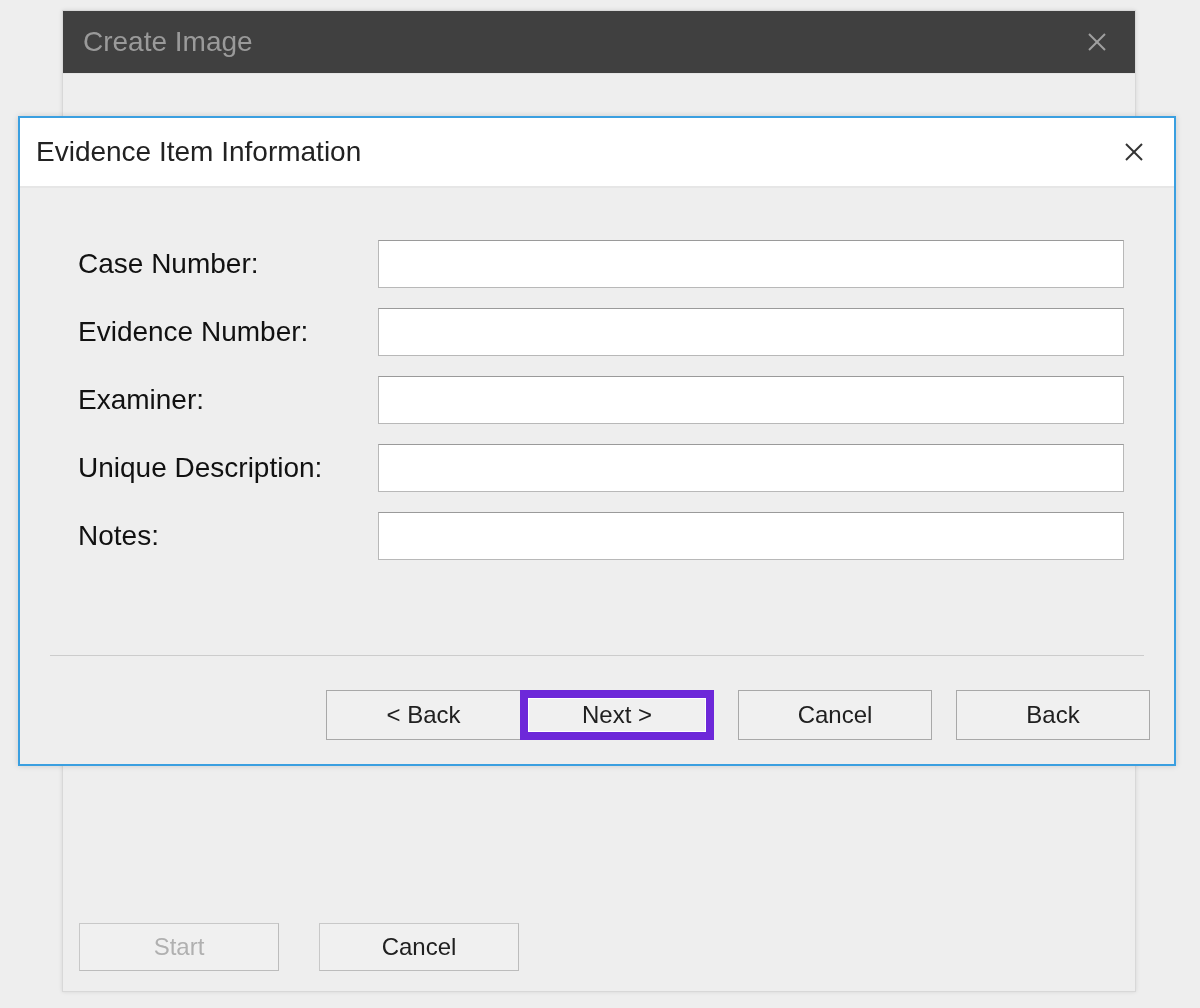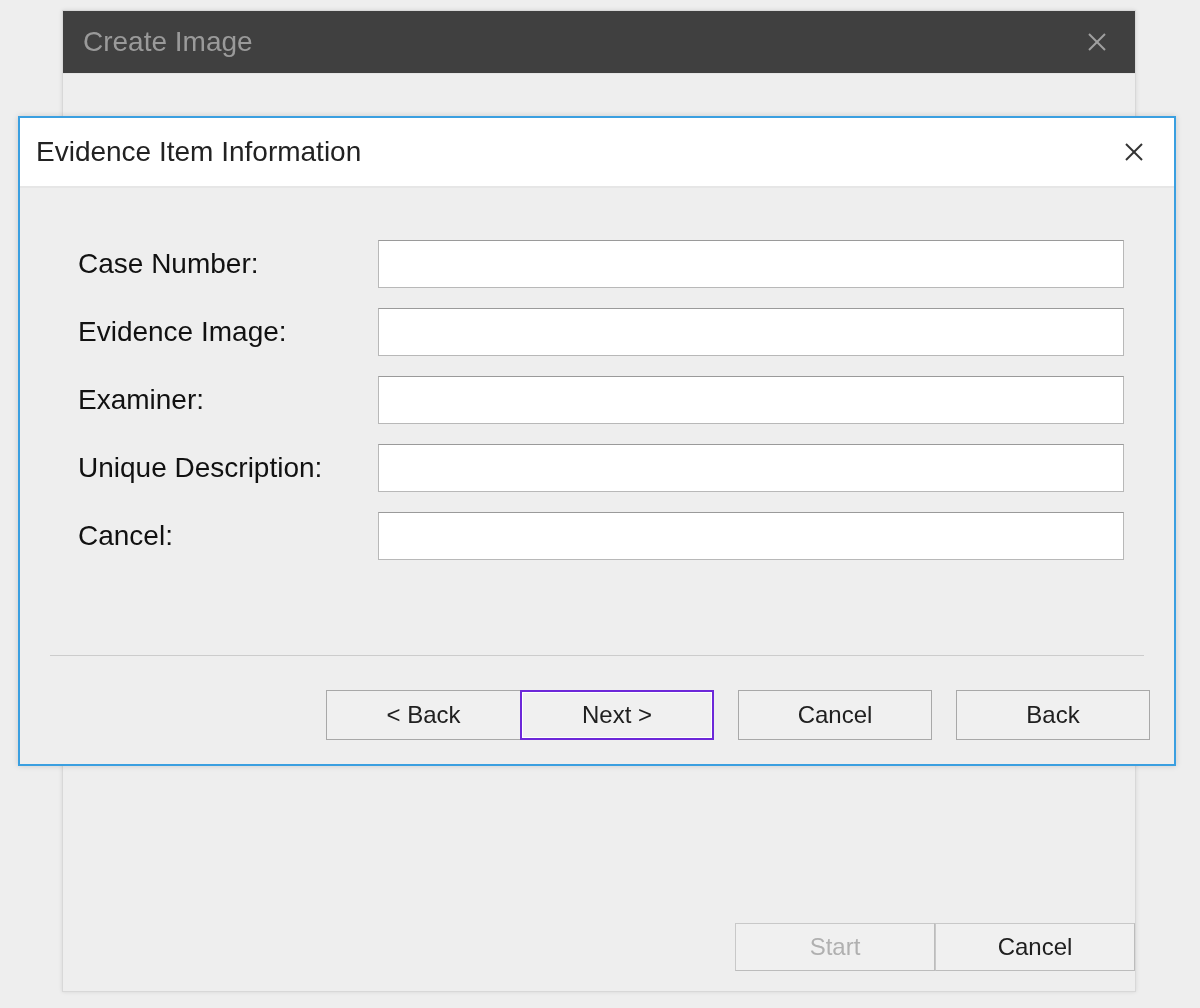--- a/index.html
+++ b/index.html
@@ -41,25 +41,26 @@
     color: #a0a0a0;
     width: 40px;
     height: 40px;
     display: flex;
     align-items: center;
     justify-content: center;
   }
 
   .bg-button-row {
     position: absolute;
-    left: 1px;
+    left: 16px;
     right: 0;
     bottom: 20px;
     display: flex;
-    justify-content: flex-end;
+    gap: 40px;
+    justify-content: flex-start;
   }
   .bg-button {
     width: 200px;
     height: 48px;
     background: #f0f0f0;
     border: 1px solid #bcbcbc;
     border-top-color: #c8c8c8;
     border-left-color: #c8c8c8;
     font-size: 24px;
     display: flex;
@@ -156,21 +157,21 @@
     background: #f0f0f0;
     border: 1px solid #a8a8a8;
     font-size: 24px;
     display: flex;
     align-items: center;
     justify-content: center;
     color: #202020;
     box-sizing: border-box;
   }
   .fg-button.default {
-    border: 2px solid #6d28d9;
+    border: 8px solid #6d28d9;
     box-shadow: inset 0 0 0 1px #fff;
   }
   .fg-button-group-nav {
     display: flex;
     gap: 0;
     padding-left: 33px;
   }
   .fg-button-group-nav .fg-button:first-child {
     border-right: none;
   }
@@ -205,33 +206,33 @@
       </svg>
     </span>
   </div>
 
   <div class="form-area">
     <div class="form-row">
       <div class="form-label">Case Number:</div>
       <input type="text" class="form-input" value="" style="">
     </div>
     <div class="form-row">
-      <div class="form-label">Evidence Image:</div>
+      <div class="form-label">Evidence Number:</div>
       <input type="text" class="form-input" value="" style="">
     </div>
     <div class="form-row">
       <div class="form-label">Examiner:</div>
       <input type="text" class="form-input" value="" style="">
     </div>
     <div class="form-row">
       <div class="form-label">Unique Description:</div>
       <input type="text" class="form-input" value="" style="">
     </div>
     <div class="form-row">
-      <div class="form-label">Cancel:</div>
+      <div class="form-label">Notes:</div>
       <input type="text" class="form-input" value="" style="">
     </div>
   </div>
 
   <div class="fg-separator"></div>
 
   <div class="fg-button-row">
     <div class="fg-button-group-nav">
       <div class="fg-button">&lt; Back</div>
       <div class="fg-button default">Next &gt;</div>

